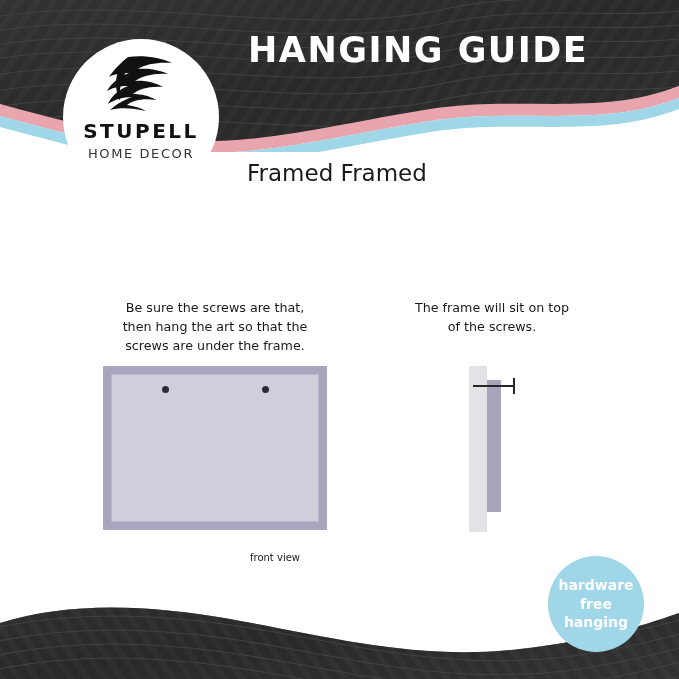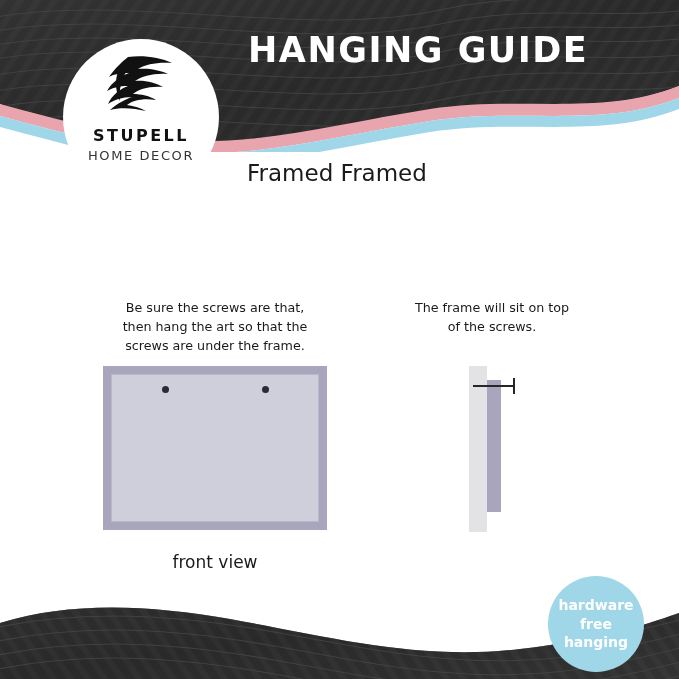--- a/index.html
+++ b/index.html
@@ -28,22 +28,22 @@
   }
 
   
   .logo{
     position:absolute;left:63px;top:39px;width:156px;height:156px;border-radius:50%;
     background:#ffffff;
     display:flex;flex-direction:column;align-items:center;justify-content:flex-start;
   }
   .logo-mark{margin-top:16px;}
   .logo-name{
-    font-size:16px;font-weight:bold;letter-spacing:2.5px;color:#111;
-    font-family:"DejaVu Sans", sans-serif;margin-top:9px;
+    font-size:20px;font-weight:bold;letter-spacing:2.5px;color:#111;
+    font-family:"DejaVu Sans", sans-serif;margin-top:2px;
   }
   .logo-sub{
     font-size:13px;letter-spacing:1.6px;color:#333;margin-top:3px;
     font-family:"DejaVu Sans", sans-serif;
   }
 
   
   .subtitle{
     position:absolute;left:247px;top:160px;font-size:23px;color:#1a1a1a;
     font-family:"DejaVu Sans", sans-serif;
@@ -55,21 +55,21 @@
 
   
   .cap{
     position:absolute;text-align:center;font-size:12.7px;line-height:1.5;color:#1a1a1a;
     font-family:"DejaVu Sans", sans-serif;
   }
   .cap-left{left:95px;top:298px;width:240px;}
   .cap-right{left:383px;top:298px;width:218px;}
 
   .viewlabel{
-    position:absolute;text-align:center;font-size:17px;color:#1a1a1a;
+    position:absolute;text-align:right;font-size:10px;color:#1a1a1a;
     font-family:"DejaVu Sans", sans-serif;
   }
   .vl-left{left:130px;top:552px;width:170px;}
   .vl-right{left:405px;top:558px;width:170px;}
 
   
   .frontview{position:absolute;left:103px;top:366px;width:224px;height:164px;}
   .fv-outer{position:absolute;inset:0;background:#a9a5bd;}
   .fv-inner{position:absolute;left:8px;top:8px;right:8px;bottom:8px;background:#cfcedb;border:1px solid #b9b7c9;}
   .screw{position:absolute;width:7px;height:7px;border-radius:50%;background:#2b2b33;}
@@ -78,21 +78,21 @@
 
   
   .sideview{position:absolute;left:455px;top:366px;width:80px;height:166px;}
   .sv-wall{position:absolute;left:14px;top:0;width:18px;height:166px;background:#e3e3e6;}
   .sv-frame{position:absolute;left:32px;top:14px;width:14px;height:132px;background:#a9a5bd;}
   .sv-screw-shaft{position:absolute;left:18px;top:19px;width:42px;height:2px;background:#262626;}
   .sv-screw-head{position:absolute;left:58px;top:12px;width:2px;height:16px;background:#262626;}
 
   
   .badge{
-    position:absolute;left:548px;top:576px;width:96px;height:96px;border-radius:50%;
+    position:absolute;left:548px;top:556px;width:96px;height:96px;border-radius:50%;
     background:#9fd6e8;display:flex;align-items:center;justify-content:center;
   }
   .badge-text{
     text-align:center;color:#ffffff;font-size:14px;line-height:1.35;font-weight:bold;
     font-family:"DejaVu Sans", sans-serif;
   }
 </style>
 </head>
 <body>
 

